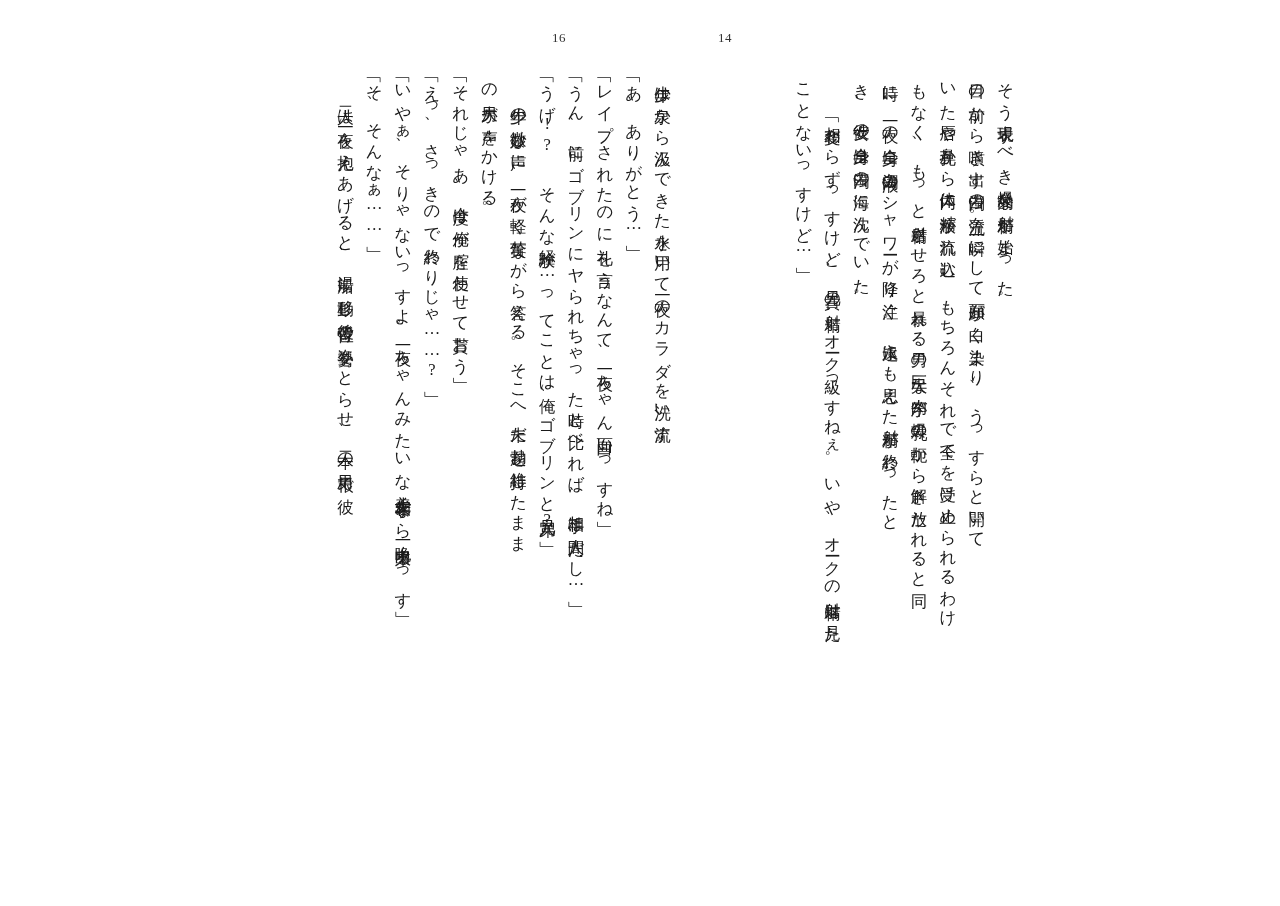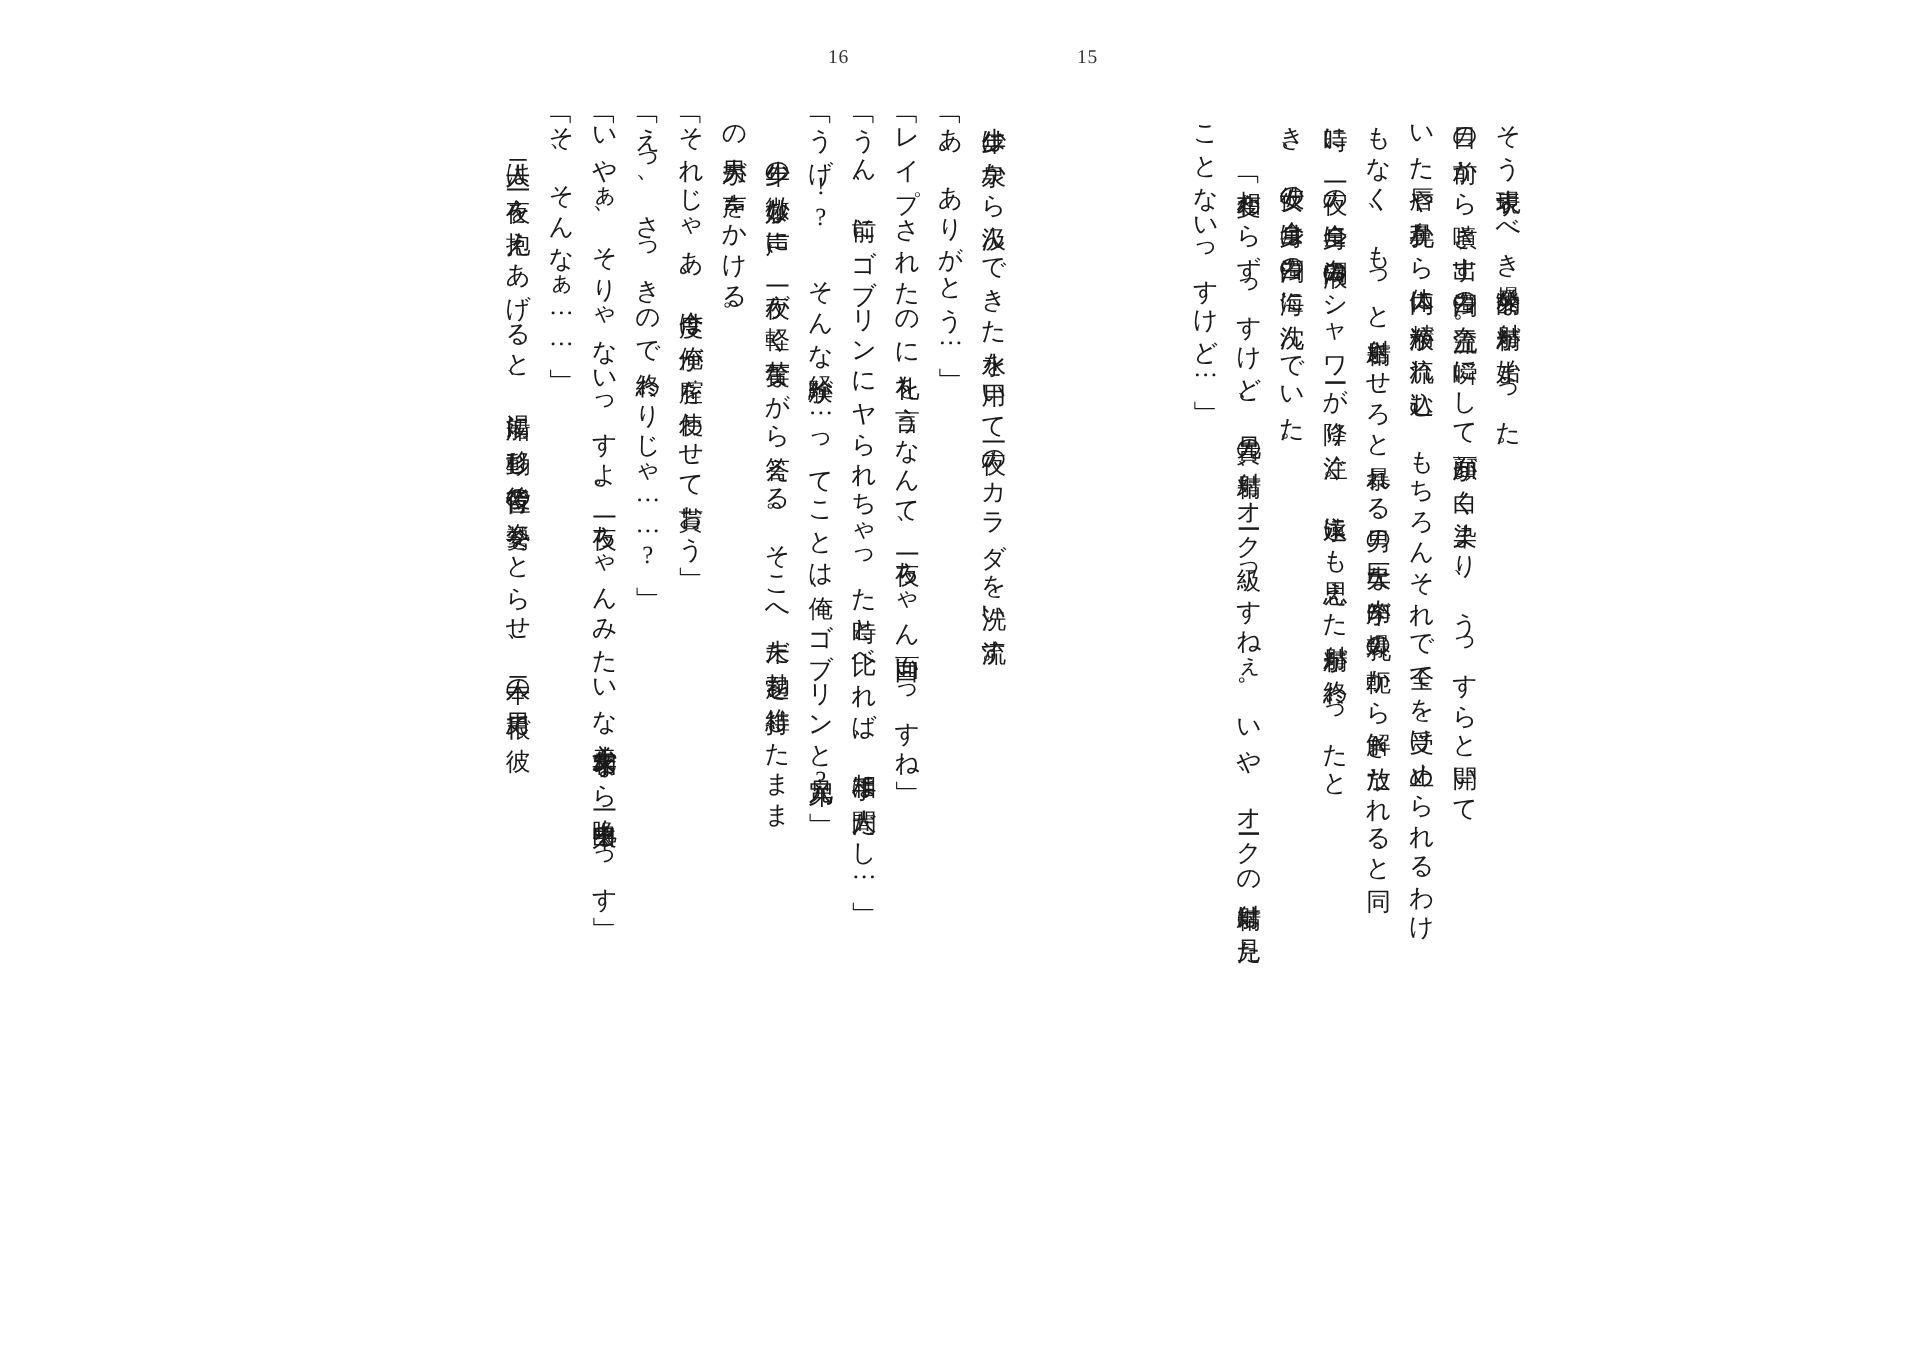--- a/index.html
+++ b/index.html
@@ -63,21 +63,21 @@
   .vcol.indent  { padding-top: 22px; }
   .vcol.indent2 { padding-top: 40px; }
 </style>
 </head>
 <body>
 
 <div id="page">
 
   <div class="page-numbers">
     <span class="page-number left-num">16</span>
-    <span class="page-number right-num">15</span>
+    <span class="page-number right-num">14</span>
   </div>
 
   <div class="spread page-right">
     <div class="vcol">そう表現すべき爆発的な射精が始まった。</div>
     <div class="vcol">目の前から噴き出す白濁の奔流。一瞬にして顔面が白く染まり、うっすらと開いて</div>
     <div class="vcol">いた唇や鼻孔から体内に精液が流れ込む。もちろんそれで全てを受け止められるわけ</div>
     <div class="vcol">もなく、もっと射精させろと暴れる男の巨大な肉竿が爆乳の軛から解き放たれると同</div>
     <div class="vcol">時に、一夜の全身に白濁液のシャワーが降り注ぐ。永遠にも思えた射精が終わったと</div>
     <div class="vcol">き、彼女の全身は白濁の海に沈んでいた。</div>
     <div class="vcol indent2">「相変わらずっすけど、兄貴の射精、オーク級っすねぇ。いや、オークの射精は見た</div>

